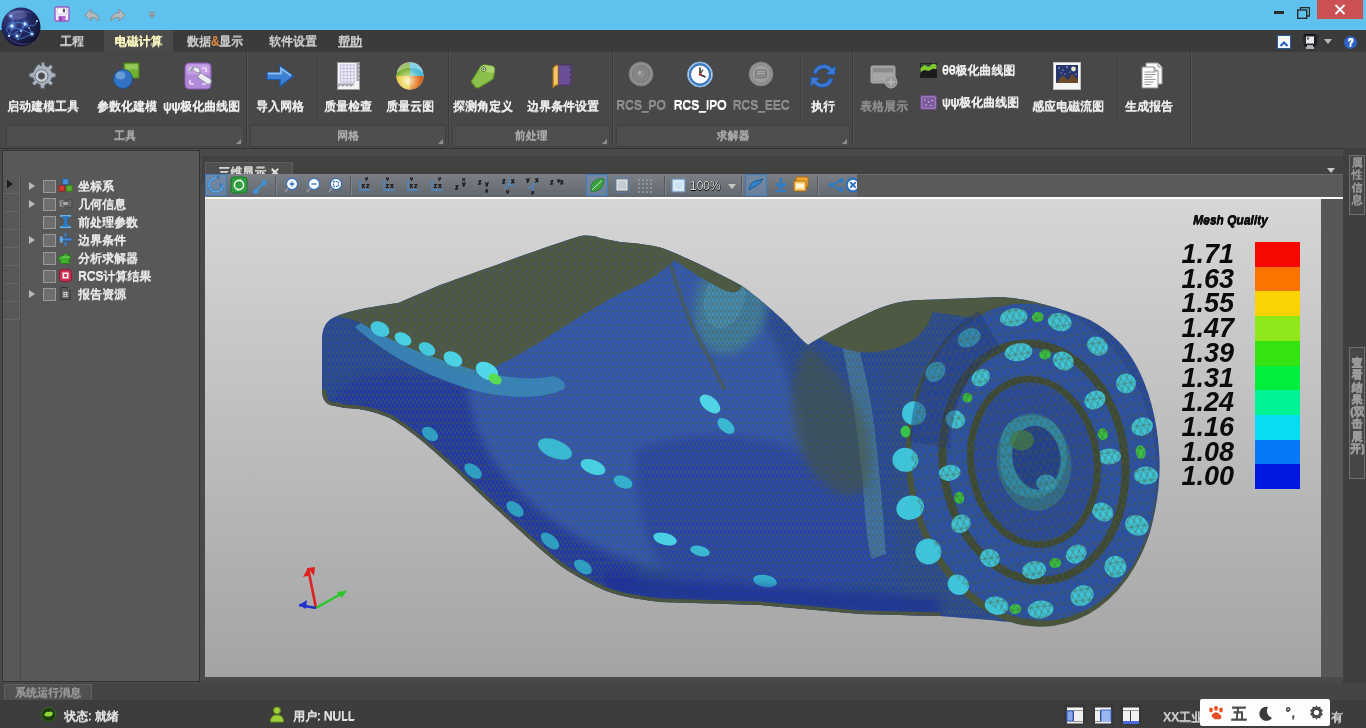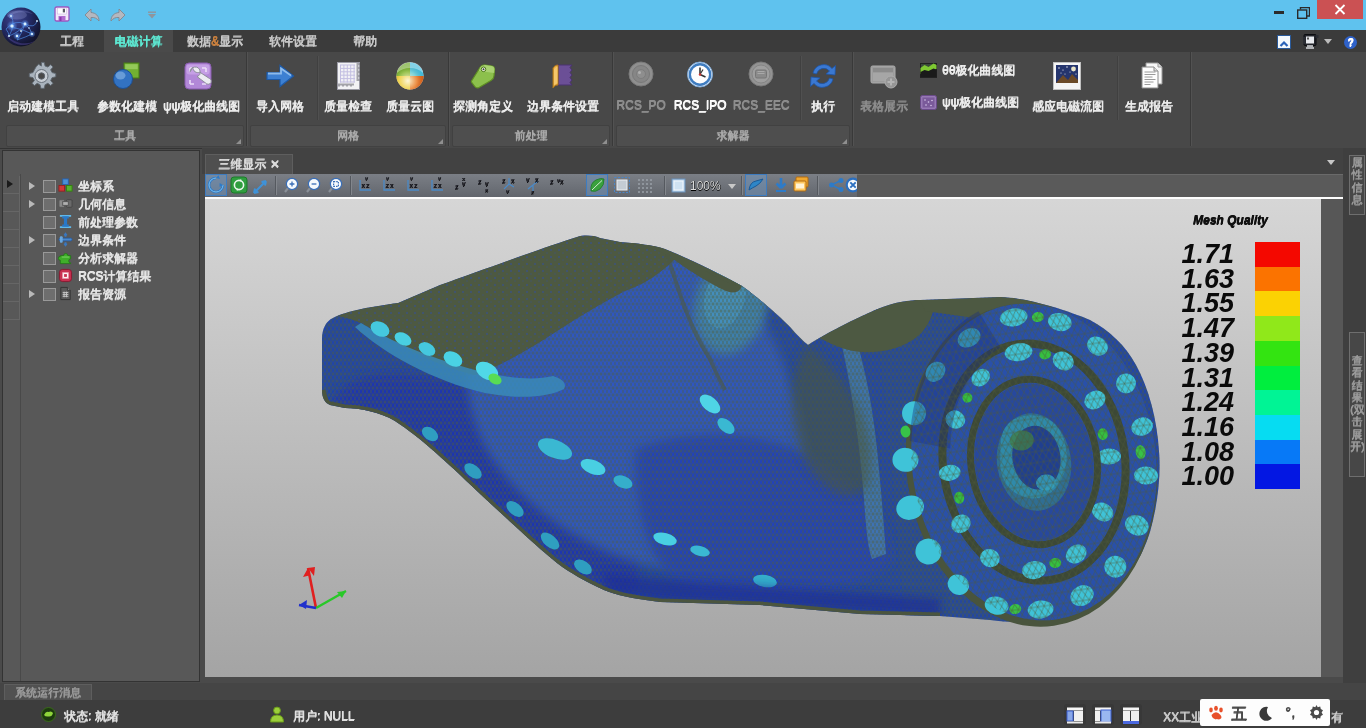--- a/index.html
+++ b/index.html
@@ -6,21 +6,21 @@
 #root{position:relative;width:1366px;height:728px;background:#4a4a4a;font-family:"Liberation Sans",sans-serif;overflow:hidden;text-shadow:0.5px 0 0 currentColor,0 0.5px 0 currentColor;}
 #legend .lgnum,#title{text-shadow:none;}
 .abs{position:absolute;}
 
 #titlebar{left:0;top:0;width:1366px;height:30px;background:#5fc2ee;}
 #title{left:400px;top:8px;width:566px;text-align:center;font-size:13px;color:#1d1d1d;white-space:nowrap;}
 #closebtn{left:1317px;top:0;width:46px;height:19px;background:#cb5153;}
 
 #tabrow{left:0;top:30px;width:1366px;height:22px;background:#3b3b3b;}
 .rtab{position:absolute;top:0;height:22px;line-height:22px;font-size:12px;color:#c8c8c8;text-align:center;}
-.rtab.sel{background:#4a4a4a;color:#5eead4;}
+.rtab.sel{background:#4a4a4a;color:#fef9c3;}
 
 #ribbon{left:0;top:52px;width:1366px;height:96px;background:#484848;border-bottom:1px solid #333;}
 .gsep{position:absolute;top:0;width:1px;height:94px;background:#393939;border-right:1px solid #525252;}
 .isep{position:absolute;top:4px;width:1px;height:64px;background:#404040;border-right:1px solid #505050;}
 .glabel{position:absolute;top:73px;height:20px;background:#4e4e4e;border:1px solid #414141;border-radius:2px;color:#ababab;font-size:11px;text-align:center;line-height:19px;}
 .gcorn{position:absolute;width:0;height:0;border-left:5px solid transparent;border-bottom:5px solid #8f8f8f;}
 .ritem{position:absolute;top:2px;width:70px;text-align:center;}
 .ritem .lbl{margin-top:2px;font-size:12px;color:#ededed;white-space:nowrap;}
 .ritem.dis .lbl{color:#8d8d8d;}
 .icon32{display:inline-block;width:32px;height:32px;margin-top:6px;}
@@ -28,21 +28,21 @@
 #panel{left:2px;top:150px;width:198px;height:532px;background:#585858;border:1px solid #333;box-sizing:border-box;}
 #panelhdr{left:0;top:0;width:196px;height:23px;background:#5c5c5c;border-bottom:1px solid #4a4a4a;color:#c9c9c9;font-size:12px;line-height:23px;}
 #rowcol{left:0;top:23px;width:17px;height:507px;border-right:1px solid #494949;}
 .rowcell{position:absolute;left:0;width:16px;height:17px;border-bottom:1px solid #666;border-right:1px solid #666;background:#585858;}
 .trow{position:absolute;left:17px;height:18px;font-size:12px;color:#e6e6e6;line-height:18px;white-space:nowrap;}
 .chk{position:absolute;left:23px;top:3px;width:11px;height:11px;background:#6e6e6e;border:1px solid #999;}
 .exp{position:absolute;left:9px;top:5px;width:0;height:0;border-left:6px solid #b9b9b9;border-top:4px solid transparent;border-bottom:4px solid transparent;}
 .ticon{position:absolute;left:38px;top:1px;width:15px;height:15px;}
 .tlbl{position:absolute;left:58px;top:0;}
 
-#tabstrip{left:202px;top:148px;width:1141px;height:26px;background:#424242;}
+#tabstrip{left:202px;top:156px;width:1141px;height:26px;background:#424242;}
 #vtab{left:3px;top:6px;width:88px;height:20px;background:#4f4f4f;border:1px solid #5e5e5e;border-bottom:none;color:#dcdcdc;font-size:12px;line-height:19px;text-align:center;box-sizing:border-box;}
 #toolbar{left:205px;top:174px;width:652px;height:23px;background:linear-gradient(#7b7f86,#62666d);}
 #toolbar2{left:857px;top:174px;width:486px;height:23px;background:#5a5a5a;border-top:1px solid #6a6a6a;}
 #whiteline{left:205px;top:197px;width:1138px;height:2px;background:#fdfdfd;}
 #viewport{left:205px;top:199px;width:1116px;height:478px;background:linear-gradient(180deg,#d6d6d6,#a4a4a4);}
 #rightmargin{left:1321px;top:199px;width:22px;height:478px;background:#575757;}
 #sidebar{left:1343px;top:148px;width:23px;height:535px;background:#3f3f3f;}
 .vtabx{position:absolute;left:6px;width:14px;background:#474747;border:1px solid #6e6e6e;color:#9b9b9b;font-size:11px;line-height:12.3px;text-align:center;word-break:break-all;overflow:hidden;}
 #botstrip{left:0;top:683px;width:1366px;height:17px;background:#454545;}
 #bottab{left:4px;top:1px;width:88px;height:16px;background:#515151;border:1px solid #5e5e5e;border-bottom:none;color:#9a9a9a;font-size:11px;text-align:center;line-height:15px;box-sizing:border-box;}
@@ -136,21 +136,21 @@
   </div>
   <div class="abs" id="closebtn"><svg width="46" height="19">
         <path d="M18.5 5 L27.5 14 M27.5 5 L18.5 14" stroke="#ffffff" stroke-width="1.8" fill="none"></path>
       </svg></div>
 
   <div class="abs" id="tabrow">
     <div class="rtab" style="left:48px;width:48px;">工程</div>
     <div class="rtab sel" style="left:104px;width:69px;">电磁计算</div>
     <div class="rtab" style="left:180px;width:70px;">数据<span style="color:#c9803f">&amp;</span>显示</div>
     <div class="rtab" style="left:262px;width:62px;">软件设置</div>
-    <div class="rtab" style="left:347px;width:36px;">帮助</div>
+    <div class="rtab" style="left:332px;width:36px;text-decoration:underline;">帮助</div>
     <div style="position:absolute;left:1277px;top:5px;width:12px;height:12px;background:#f4f8fc;border:1px solid #2a5a9a;"><svg width="12" height="12">
           <path d="M2.5 8 L6 4.5 L9.5 8" stroke="#2a62b8" stroke-width="2.2" fill="none"></path>
         </svg></div>
     <div style="position:absolute;left:1302px;top:4px;width:18px;height:15px;" id="monico"><svg width="18" height="15">
           <rect x="2" y="0.5" width="12" height="11" rx="1" fill="#23252a" stroke="#0c0d10"></rect>
           <rect x="4" y="2.5" width="8" height="7" fill="#e8eaee"></rect>
           <rect x="5" y="3.5" width="2" height="2" fill="#555"></rect>
           <rect x="1" y="3" width="2.5" height="7" fill="#2a2c32"></rect>
           <rect x="13.5" y="1" width="3" height="3" fill="#2a2c32"></rect>
           <path d="M5 12 h6 M4 14 h8" stroke="#d8dade" stroke-width="1.4"></path>
@@ -735,21 +735,21 @@
         </div>
       <div class="lgrow" style="top:251.3px;">
           <span class="lgnum">1.00</span>
           <span class="lgblk" style="background:#0317e3;"></span>
         </div>
     </div>
   </div>
   <div class="abs" id="rightmargin"></div>
   <div class="abs" id="sidebar">
     <div class="vtabx" style="top:7px;height:58px;">属性信息</div>
-    <div class="vtabx" style="top:184px;height:122px;padding-top:21px;">查看结果(双击展开)</div>
+    <div class="vtabx" style="top:199px;height:122px;padding-top:8px;font-weight:bold;">查看结果(双击展开)</div>
   </div>
 
   <div class="abs" id="botstrip">
       <div class="abs" id="bottab">系统运行消息</div>
     </div>
   <div class="abs" id="statusbar">
     <svg style="position:absolute;left:41px;top:7px;" width="15" height="15" viewBox="0 0 15 15">
         <circle cx="7.5" cy="7.5" r="7" fill="#1d3a10" stroke="#3a6a1a"></circle>
         <path d="M3 8 q2-4 4.5-3 q3-1.5 4.5 1 q-1 4-4.5 3.5 q-3 .5-4.5-1.5z" fill="#8fd43a"></path>
       </svg>

